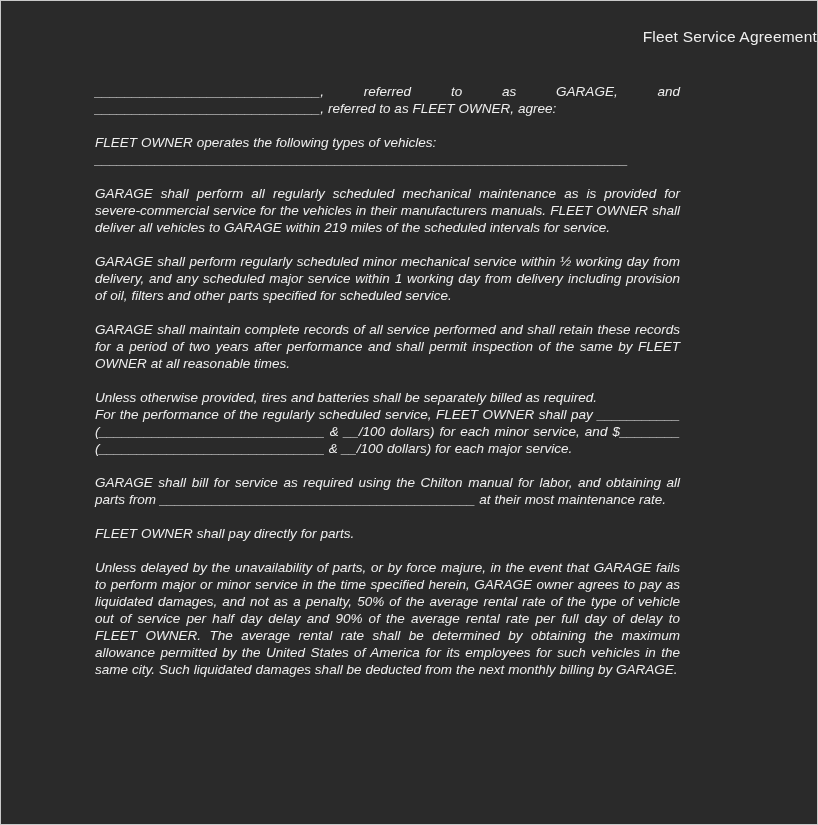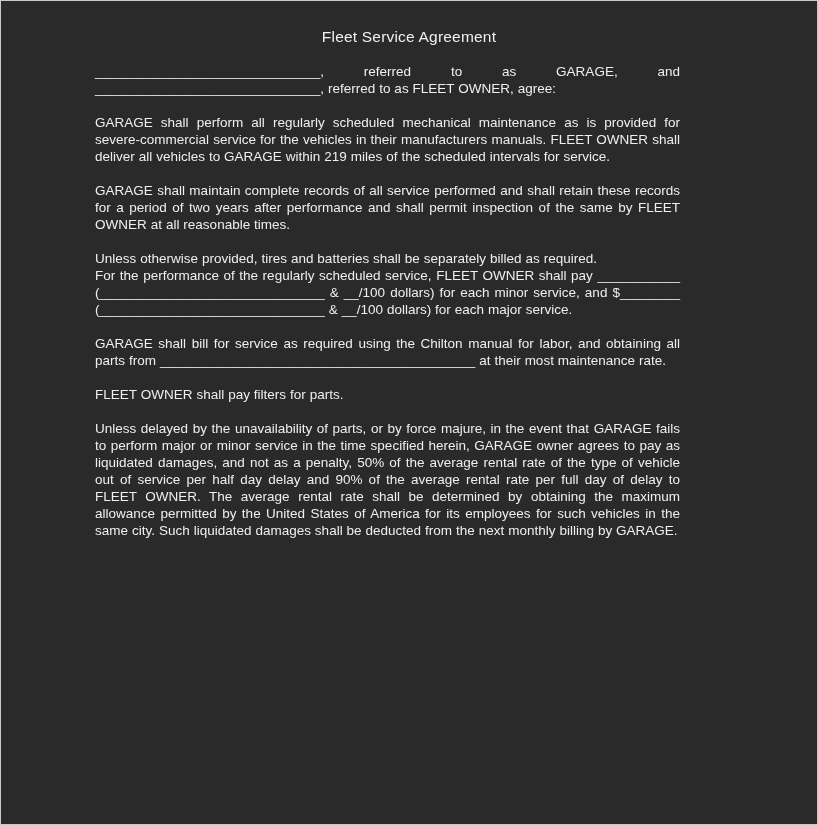--- a/index.html
+++ b/index.html
@@ -12,39 +12,43 @@
     color: var(--text, #efefef);
     font-family: "Liberation Sans", sans-serif;
     padding: 26px 137px 12px 94px;
     overflow: hidden;
   }
   .title {
     font-size: 15.5px;
     line-height: 20px;
     font-weight: 400;
     letter-spacing: 0.2px;
-    text-align: center;
-    margin: 0 -137px 16px -94px;
+    text-align: right;
+    margin: 0 -137px 36px -94px;
   }
   .para {
     font-size: 13.5px;
     line-height: 17px;
     margin: 0 0 17px 0;
     text-align: justify;
     white-space: pre-wrap;
     word-spacing: 0.2px;
+    font-style: italic;
   }
   .para:last-child { margin-bottom: 0; }
 </style>
 </head>
 <body>
 
 <main class="page">
   <h1 class="title">Fleet Service Agreement</h1>
   <p class="para">______________________________, referred to as GARAGE, and ______________________________, referred to as FLEET OWNER, agree:</p>
+  <p class="para">FLEET OWNER operates the following types of vehicles:
+_______________________________________________________________________</p>
   <p class="para">GARAGE shall perform all regularly scheduled mechanical maintenance as is provided for severe-commercial service for the vehicles in their manufacturers manuals. FLEET OWNER shall deliver all vehicles to GARAGE within 219 miles of the scheduled intervals for service.</p>
+  <p class="para">GARAGE shall perform regularly scheduled minor mechanical service within ½ working day from delivery, and any scheduled major service within 1 working day from delivery including provision of oil, filters and other parts specified for scheduled service.</p>
   <p class="para">GARAGE shall maintain complete records of all service performed and shall retain these records for a period of two years after performance and shall permit inspection of the same by FLEET OWNER at all reasonable times.</p>
   <p class="para">Unless otherwise provided, tires and batteries shall be separately billed as required.
 For the performance of the regularly scheduled service, FLEET OWNER shall pay ___________ (______________________________ &amp; __/100 dollars) for each minor service, and $________ (______________________________ &amp; __/100 dollars) for each major service.</p>
   <p class="para">GARAGE shall bill for service as required using the Chilton manual for labor, and obtaining all parts from __________________________________________ at their most maintenance rate.</p>
-  <p class="para">FLEET OWNER shall pay filters for parts.</p>
+  <p class="para">FLEET OWNER shall pay directly for parts.</p>
   <p class="para">Unless delayed by the unavailability of parts, or by force majure, in the event that GARAGE fails to perform major or minor service in the time specified herein, GARAGE owner agrees to pay as liquidated damages, and not as a penalty, 50% of the average rental rate of the type of vehicle out of service per half day delay and 90% of the average rental rate per full day of delay to FLEET OWNER. The average rental rate shall be determined by obtaining the maximum allowance permitted by the United States of America for its employees for such vehicles in the same city. Such liquidated damages shall be deducted from the next monthly billing by GARAGE.</p>
 </main>
 
 </body></html>

